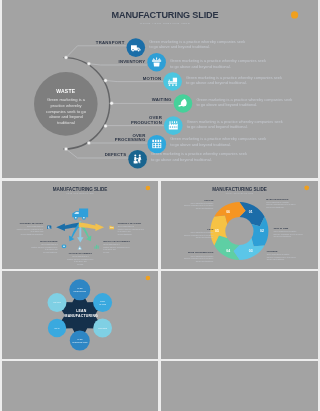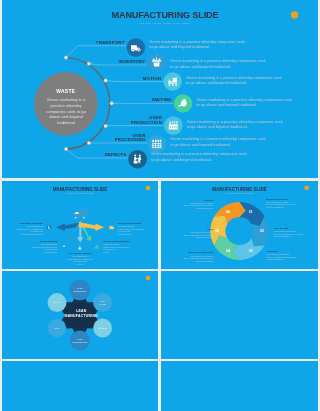--- a/index.html
+++ b/index.html
@@ -1,19 +1,19 @@
 <!DOCTYPE html>
 <html><head>
 <meta charset="utf-8">
 <title>Manufacturing Slide</title>
 <style>
   html,body{margin:0;padding:0;}
   body{width:320px;height:411px;background:#fff;font-family:"Liberation Sans",sans-serif;overflow:hidden;}
   .page{position:relative;width:320px;height:411px;background:#ededed;}
-  .slide{position:absolute;background:#0ea5e9;overflow:hidden;}
+  .slide{position:absolute;background:#a3a3a3;overflow:hidden;}
   #s1{left:2px;top:0px;width:316px;height:178px;}
   #s2{left:2px;top:180.5px;width:156px;height:88px;}
   #s3{left:161px;top:180.5px;width:157px;height:88px;}
   #s4{left:2px;top:271px;width:156px;height:88px;}
   #s5{left:161px;top:271px;width:157px;height:88px;}
   #s6{left:2px;top:361px;width:156px;height:50px;}
   #s7{left:161px;top:361px;width:157px;height:50px;}
   svg{display:block;}
   .ttl{font-weight:bold;fill:#2b3445;}
   .sub{fill:#bfc3c9;}

